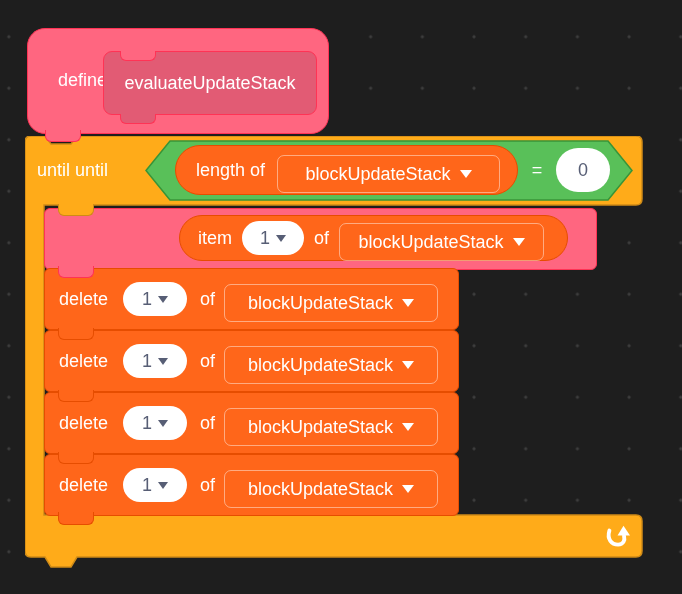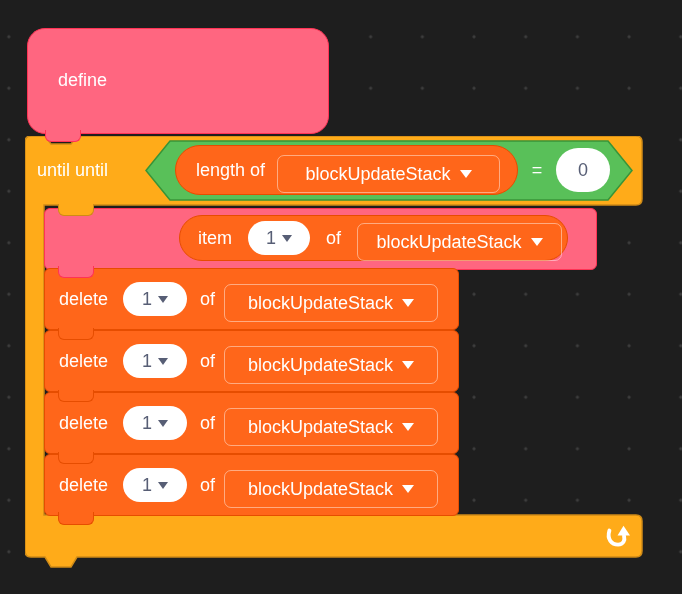--- a/index.html
+++ b/index.html
@@ -83,21 +83,21 @@
   }
 
   
   .update-block{
     left:44px;top:208px;width:551px;height:60px;
     background:var(--pink,#FF6680);
     border:1px solid var(--pink-border,#FF3355);
     border-radius:6px;
   }
   .update-label{left:14px;top:0;height:58px;display:flex;align-items:center;}
-  .item-reporter{left:134px;top:6px;width:389px;height:46px;border-radius:23px;padding-left:18px;gap:16px;box-sizing:border-box;}
+  .item-reporter{left:134px;top:6px;width:389px;height:46px;border-radius:23px;padding-left:18px;gap:10px;box-sizing:border-box;}
   .item-reporter .oval{width:62px;}
   .item-reporter .field{width:205px;}
 
   
   .delete-block{
     width:415px;height:62px;left:44px;
     background:var(--list-orange,#FF661A);
     border:1px solid var(--list-border,#E64D00);
     border-radius:6px;
     display:flex;align-items:center;box-sizing:border-box;
@@ -127,20 +127,25 @@
 
   <svg class="abs repeat-svg" width="618" height="432" viewBox="0 0 618 432">
     <path d="M6,0 H20 L26,8 H46 L52,0 H611 Q617,0 617,6 V63 Q617,69 611,69
              H65 L59,77 H39 L33,69 H19 V379 H33 L39,387 H59 L65,379
              H611 Q617,379 617,385 V415 Q617,421 611,421
              H52 L46,431 H26 L20,421 H6 Q0,421 0,415 V6 Q0,0 6,0 Z" fill="var(--control-orange,#FFAB19)" stroke="var(--control-border,#CF8B17)" stroke-width="1.5"></path>
   </svg>
 
   <div class="abs define-body">
     <span class="abs blk-label define-label">define</span>
+    <div class="abs proto">
+      <div class="abs proto-notch"></div>
+      <div class="abs proto-tab"></div>
+      <span class="blk-label">evaluateUpdateStack</span>
+    </div>
   </div>
   <div class="tab tab-pink" style="left:45px;top:130px;"></div>
 
   <span class="abs blk-label repeat-label">until until</span>
 
   <svg class="abs hex-svg" width="488" height="61" viewBox="0 0 488 61">
     <polygon points="1,30.5 25,1 463,1 487,30.5 463,60 25,60" fill="var(--operator-green,#59C059)" stroke="var(--operator-border,#389438)" stroke-width="1.5"></polygon>
   </svg>
 
   <div class="abs reporter len-reporter blk-label">

